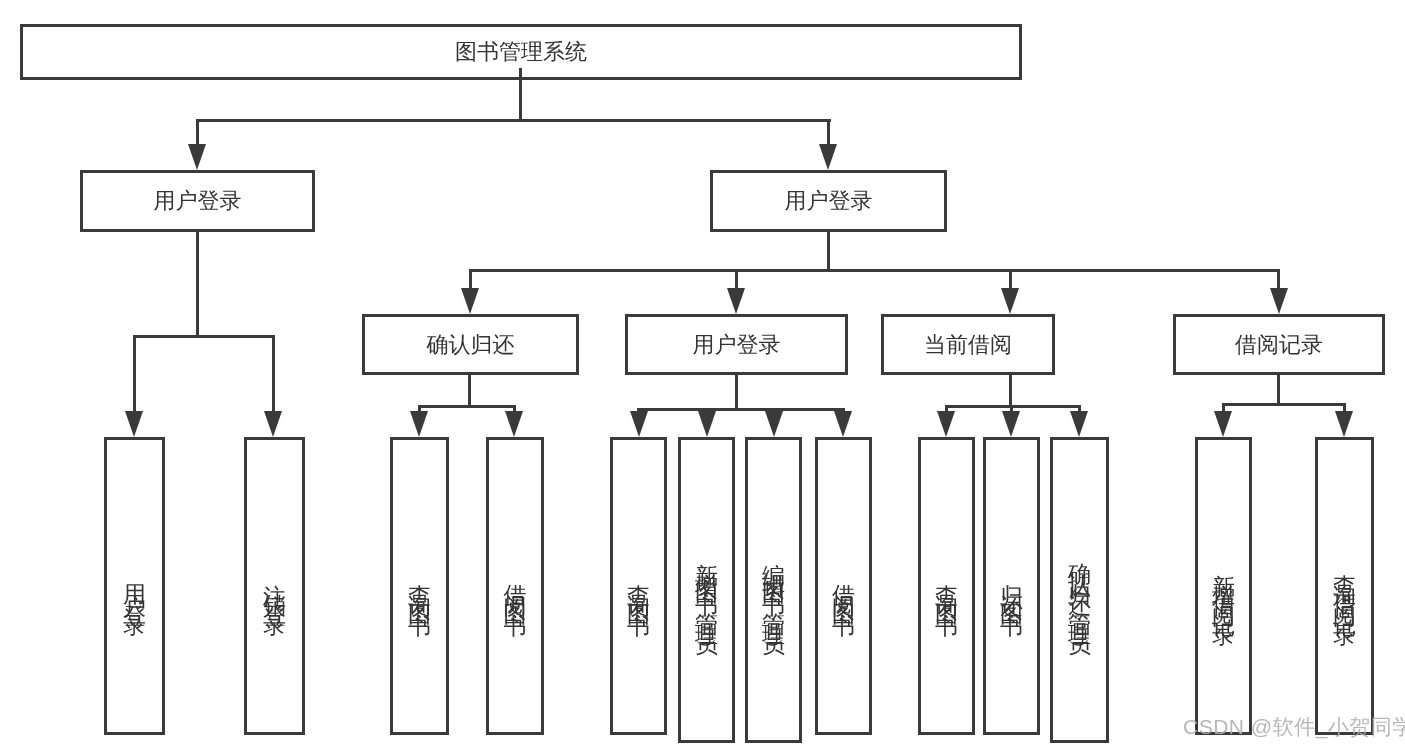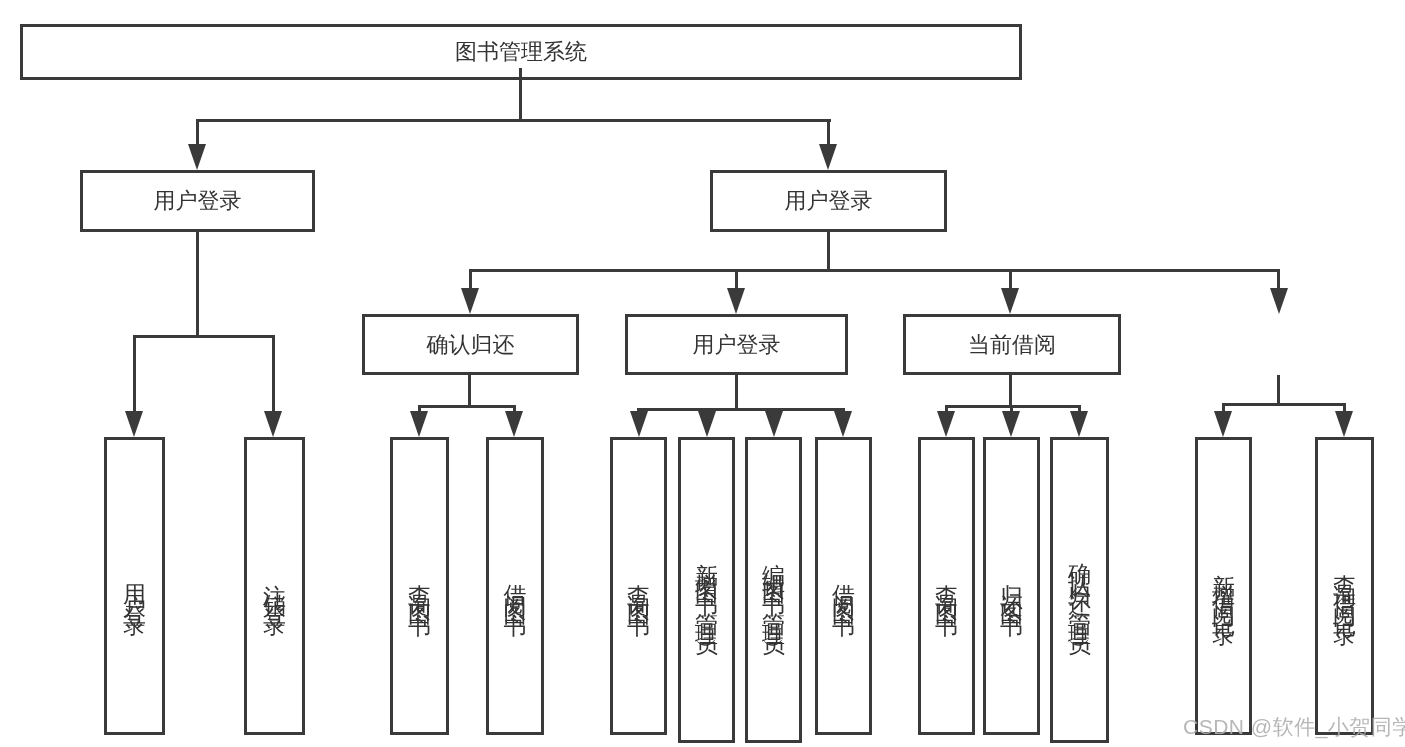--- a/index.html
+++ b/index.html
@@ -79,22 +79,25 @@
   <div class="arr" style="left:1001px;top:288px;"></div>
   <div class="vl" style="left:1277px;top:269px;height:23px;"></div>
   <div class="arr" style="left:1270px;top:288px;"></div>
 
   <div class="box" style="left:362px;top:314px;width:217px;height:61px;">
     <span>确认归还</span>
   </div>
   <div class="box" style="left:625px;top:314px;width:223px;height:61px;">
     <span>用户登录</span>
   </div>
-  <div class="box" style="left:903px;top:314px;width:218px;height:61px;">
+  <div class="box" style="left:881px;top:314px;width:174px;height:61px;">
     <span>当前借阅</span>
+  </div>
+  <div class="box" style="left:1173px;top:314px;width:212px;height:61px;">
+    <span>借阅记录</span>
   </div>
 
   <div class="vl" style="left:468px;top:375px;height:32px;"></div>
   <div class="hl" style="left:418px;top:405px;width:98px;"></div>
   <div class="vl" style="left:418px;top:405px;height:10px;"></div>
   <div class="arr" style="left:410px;top:411px;"></div>
   <div class="vl" style="left:513px;top:405px;height:10px;"></div>
   <div class="arr" style="left:505px;top:411px;"></div>
 
   <div class="vl" style="left:735px;top:375px;height:35px;"></div>

